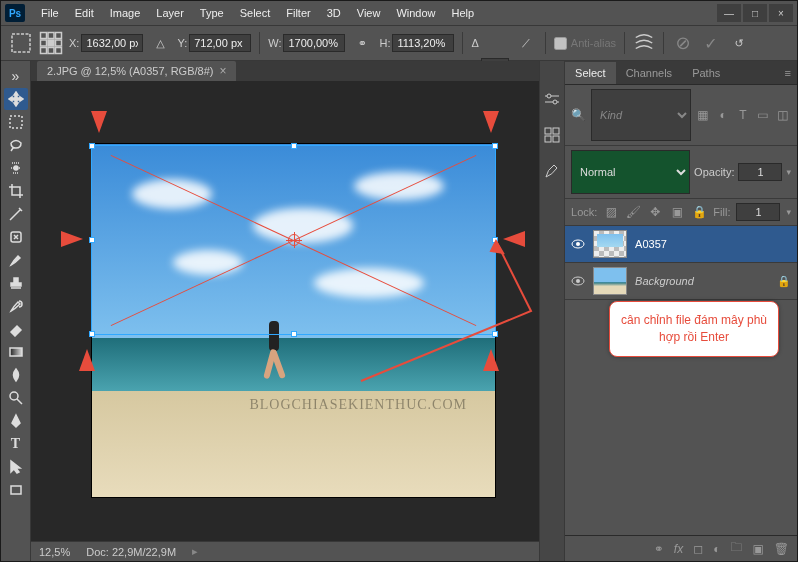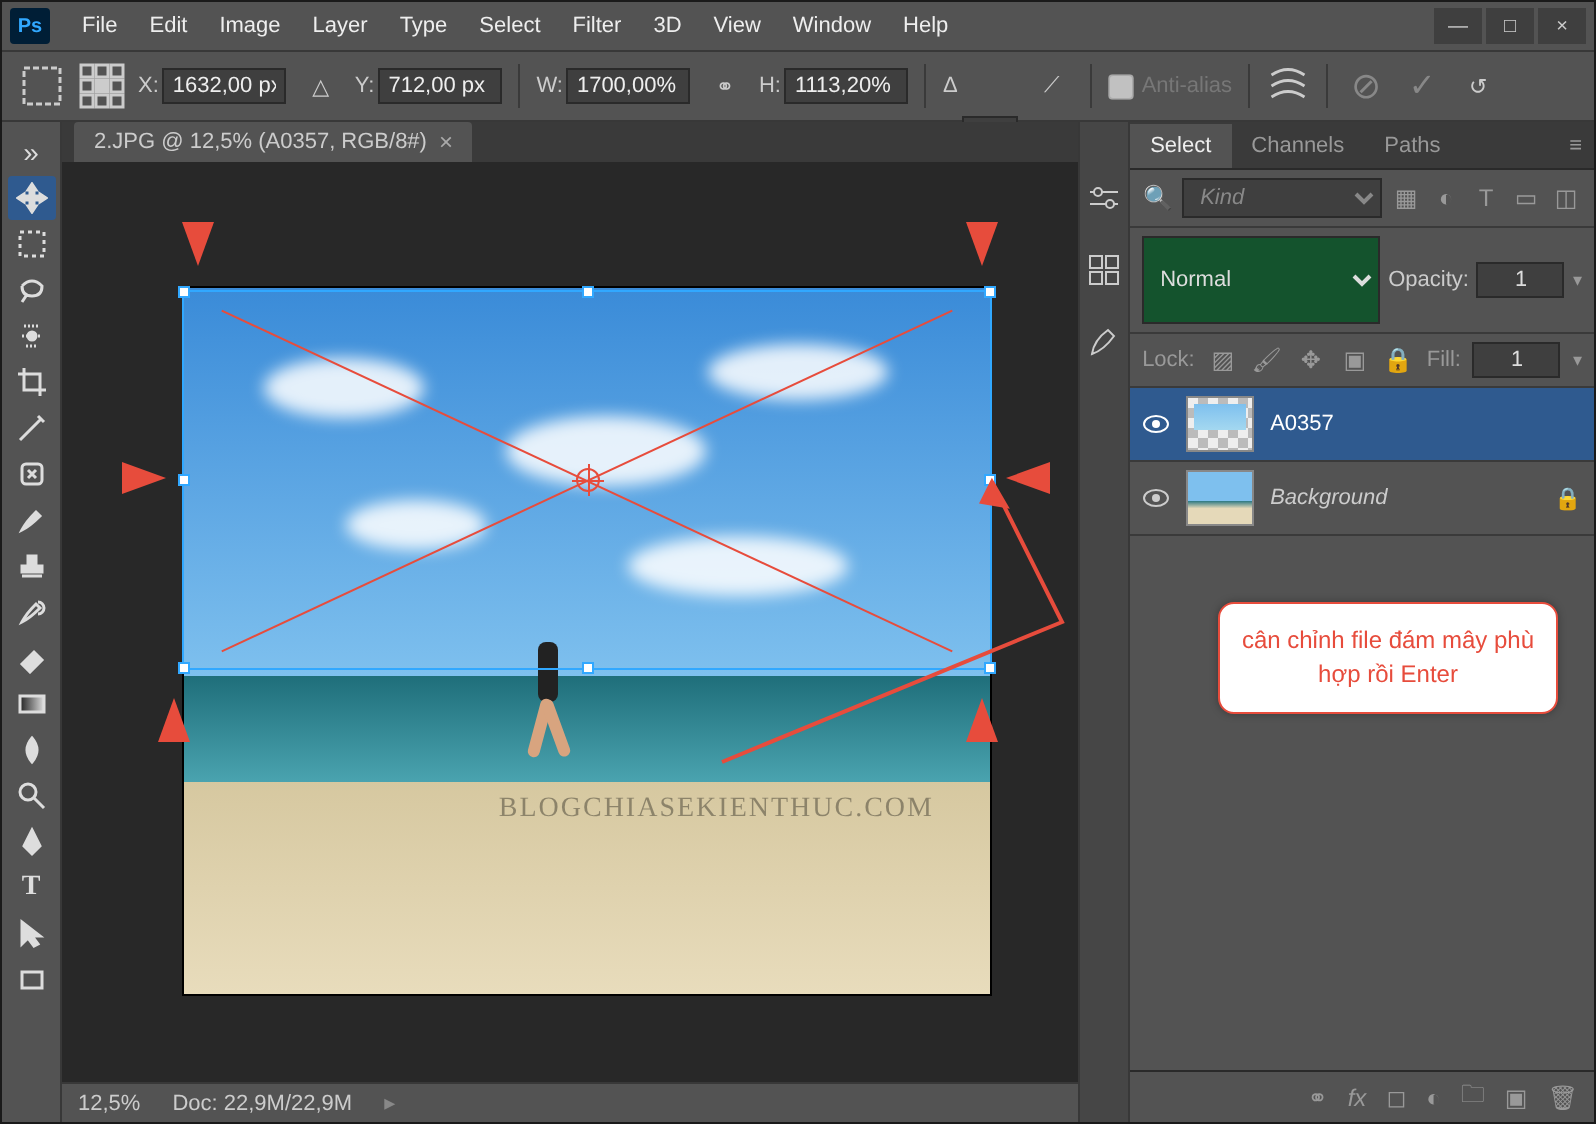--- a/index.html
+++ b/index.html
@@ -82,21 +82,21 @@
 
 
 .panels { width:258px; background:#535353; border-left:1px solid #383838; display:flex; }
 .icon-strip { width:30px; background:#464646; border-right:1px solid #383838; display:flex; flex-direction:column; align-items:center; padding-top:28px; gap:16px; }
 .icon-strip .ico { width:20px; height:20px; color:#ccc; }
 .panel-main { flex:1; display:flex; flex-direction:column; }
 .ptabs { height:24px; background:#3a3a3a; display:flex; align-items:center; border-bottom:1px solid #2a2a2a; }
 .ptab { padding:5px 10px; color:#999; font-size:11px; }
 .ptab.active { background:#535353; color:#eee; }
 .filter-row { display:flex; align-items:center; padding:4px 6px; gap:4px; border-bottom:1px solid #3a3a3a; }
-.kind-select { flex:1; background:#3f3f3f; border:1px solid #2a2a2a; color:#888; padding:2px 4px; font-size:11px; font-style:italic; }
+.kind-select { flex:1; background:#3f3f3f; border:1px solid #2a2a2a; color:#888; padding:18px 4px; font-size:11px; font-style:italic; }
 .mini-ico { width:16px; height:16px; display:flex; align-items:center; justify-content:center; color:#999; font-size:12px; }
 .blend-row { display:flex; align-items:center; padding:4px 6px; gap:4px; border-bottom:1px solid #3a3a3a; }
 .blend-sel { flex:1; background:#14532d; border:1px solid #2a2a2a; color:#ddd; padding:14px 4px; font-size:11px; }
 .pct { width:44px; background:#3f3f3f; border:1px solid #2a2a2a; color:#ddd; padding:2px 18px; font-size:11px; text-align:right; }
 .lock-row { display:flex; align-items:center; padding:4px 6px; gap:6px; border-bottom:1px solid #3a3a3a; color:#999; }
 .layers-list { flex:1; overflow:auto; }
 .layer { display:flex; align-items:center; padding:4px 6px; gap:8px; border-bottom:1px solid #3a3a3a; }
 .layer.sel { background:#2f5a8f; color:#fff; }
 .eye { width:14px; height:14px; }
 .thumb { width:34px; height:28px; border:1px solid #888; background:#ccc; background-size:cover; }

